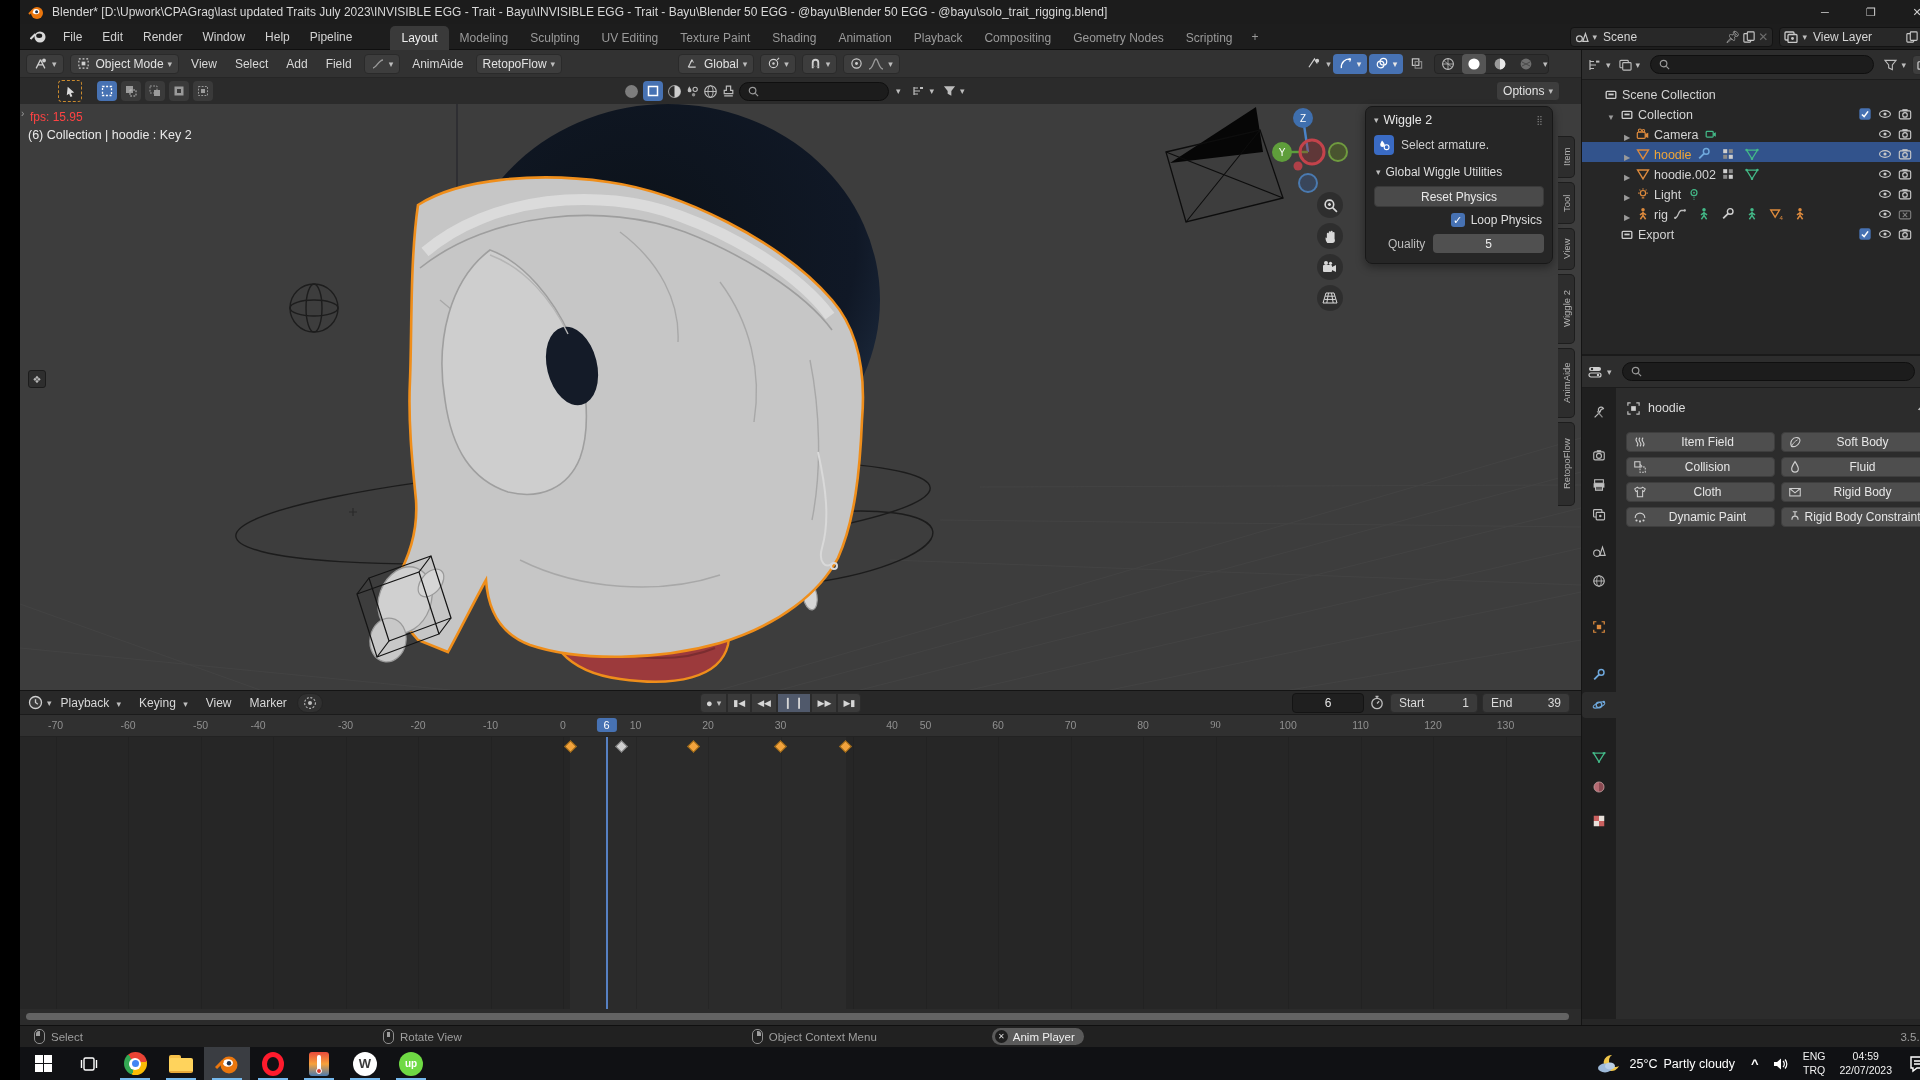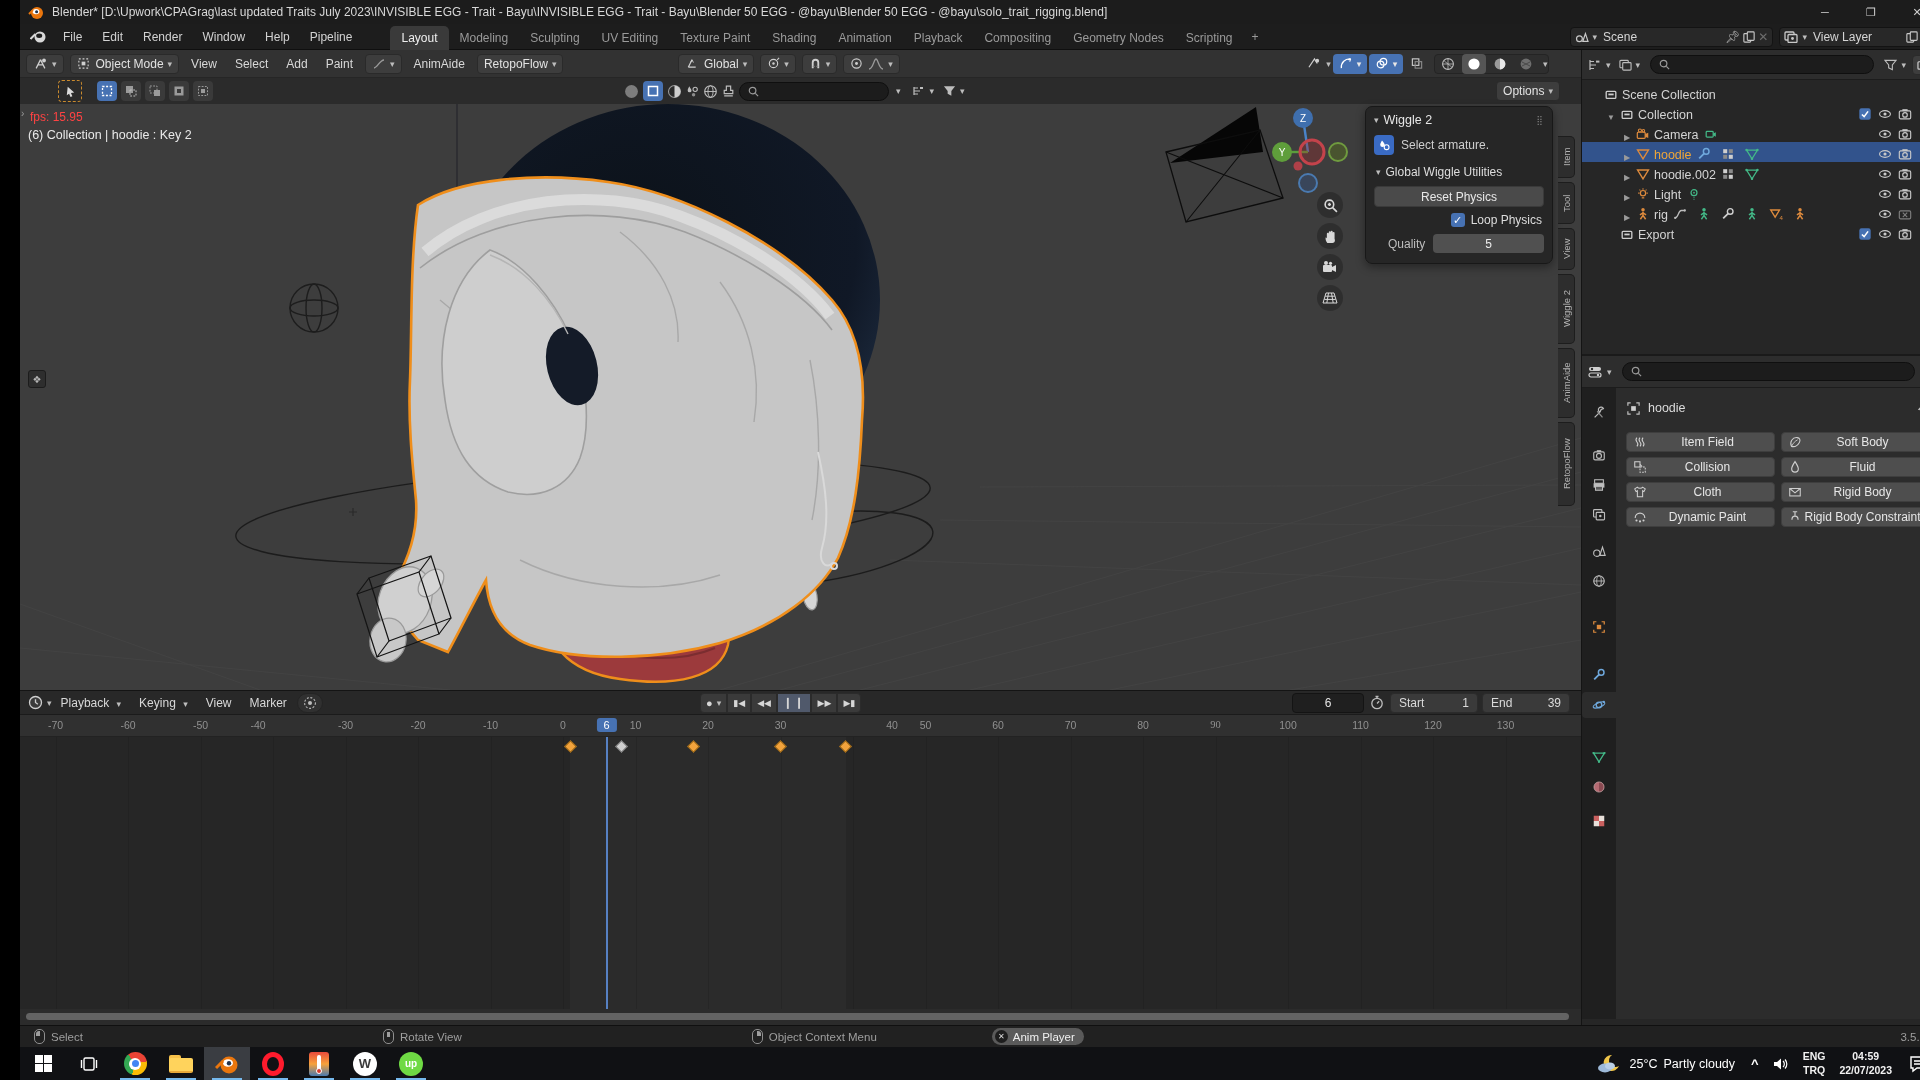--- a/index.html
+++ b/index.html
@@ -102,21 +102,21 @@
   .xcirc { width:13px; height:13px; border-radius:50%; background:#1d1d1d; color:#ddd; font-size:8px; display:flex; align-items:center; justify-content:center; margin-right:5px; }
 
   
   .taskbar { left:0; top:1047px; width:1920px; height:33px; background:#101114; display:flex; align-items:center; color:#fff; }
   .startbtn { width:46px; height:33px; display:flex; align-items:center; justify-content:center; }
   .searchbox { width:285px; height:33px; background:#f5f5f5; border:1px solid #7a7a7a; display:flex; align-items:center; padding:0 8px; color:#5f5f5f; font-size:12.5px; position:relative; }
   .appcell { width:46px; height:33px; display:flex; align-items:center; justify-content:center; position:relative; }
   .appcell.active { background:#3a3d42; }
   .appcell .underline { position:absolute; bottom:0; left:8px; right:8px; height:2px; background:#76b9ed; }
   .tright { margin-left:auto; display:flex; align-items:center; height:33px; }
-  .twoline { text-align:center; font-size:10.5px; line-height:1.25; color:#f2f2f2;font-weight:bold; }
+  .twoline { text-align:center; font-size:10.5px; line-height:1.25; color:#f2f2f2; }
 </style>
 </head>
 <body>
 
 <div id="root">
 
   <div class="abs titlebar">
     <span>
       <svg width="16" height="16" viewBox="0 0 16 16">
           <circle cx="9" cy="9" r="6" fill="#ea760d"></circle>
@@ -212,21 +212,21 @@
           <rect x="2" y="2" width="10" height="10" fill="none" stroke="#cfcfcf" stroke-width="1.2" stroke-dasharray="2 2"></rect>
           <rect x="5" y="5" width="4" height="4" fill="#cfcfcf"></rect>
         </svg>
       <span style="margin-left:6px">Object Mode</span>
       <span class="caret">▾</span>
     </div>
     <div id="vp-menus" class="row">
         <span class="hmenu">View</span>
         <span class="hmenu">Select</span>
         <span class="hmenu">Add</span>
-        <span class="hmenu">Paint</span>
+        <span class="hmenu">Field</span>
       </div>
     <div class="pill">
       <svg width="14" height="12" viewBox="0 0 14 12">
           <path d="M2 10 C5 10 8 2 12 2" stroke="#9a9a9a" stroke-width="1.4" fill="none"></path>
         </svg>
       <span class="caret">▾</span>
     </div>
     <span class="hmenu">AnimAide</span>
     <div class="pill">
       <span>RetopoFlow</span>

